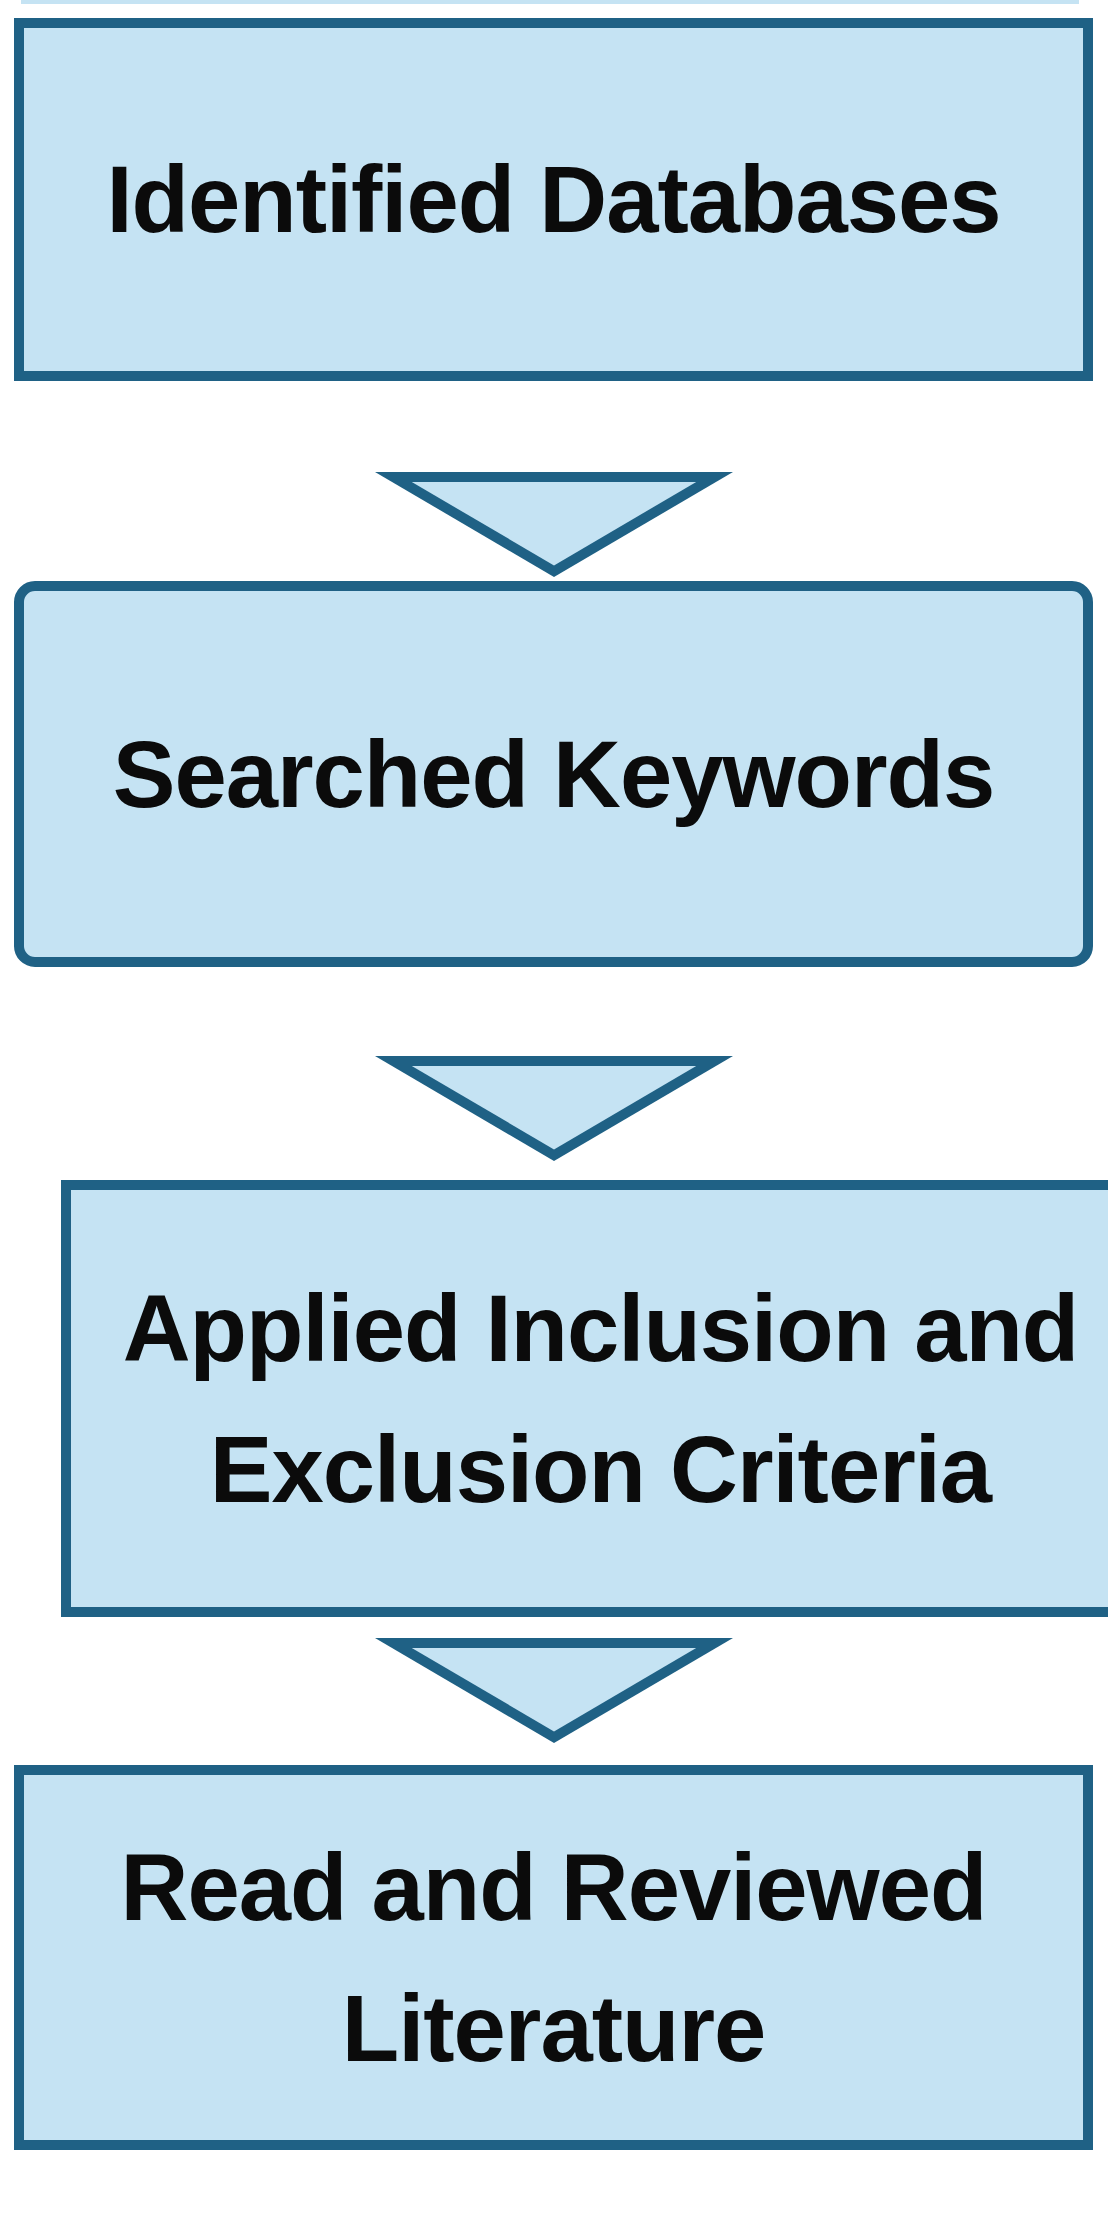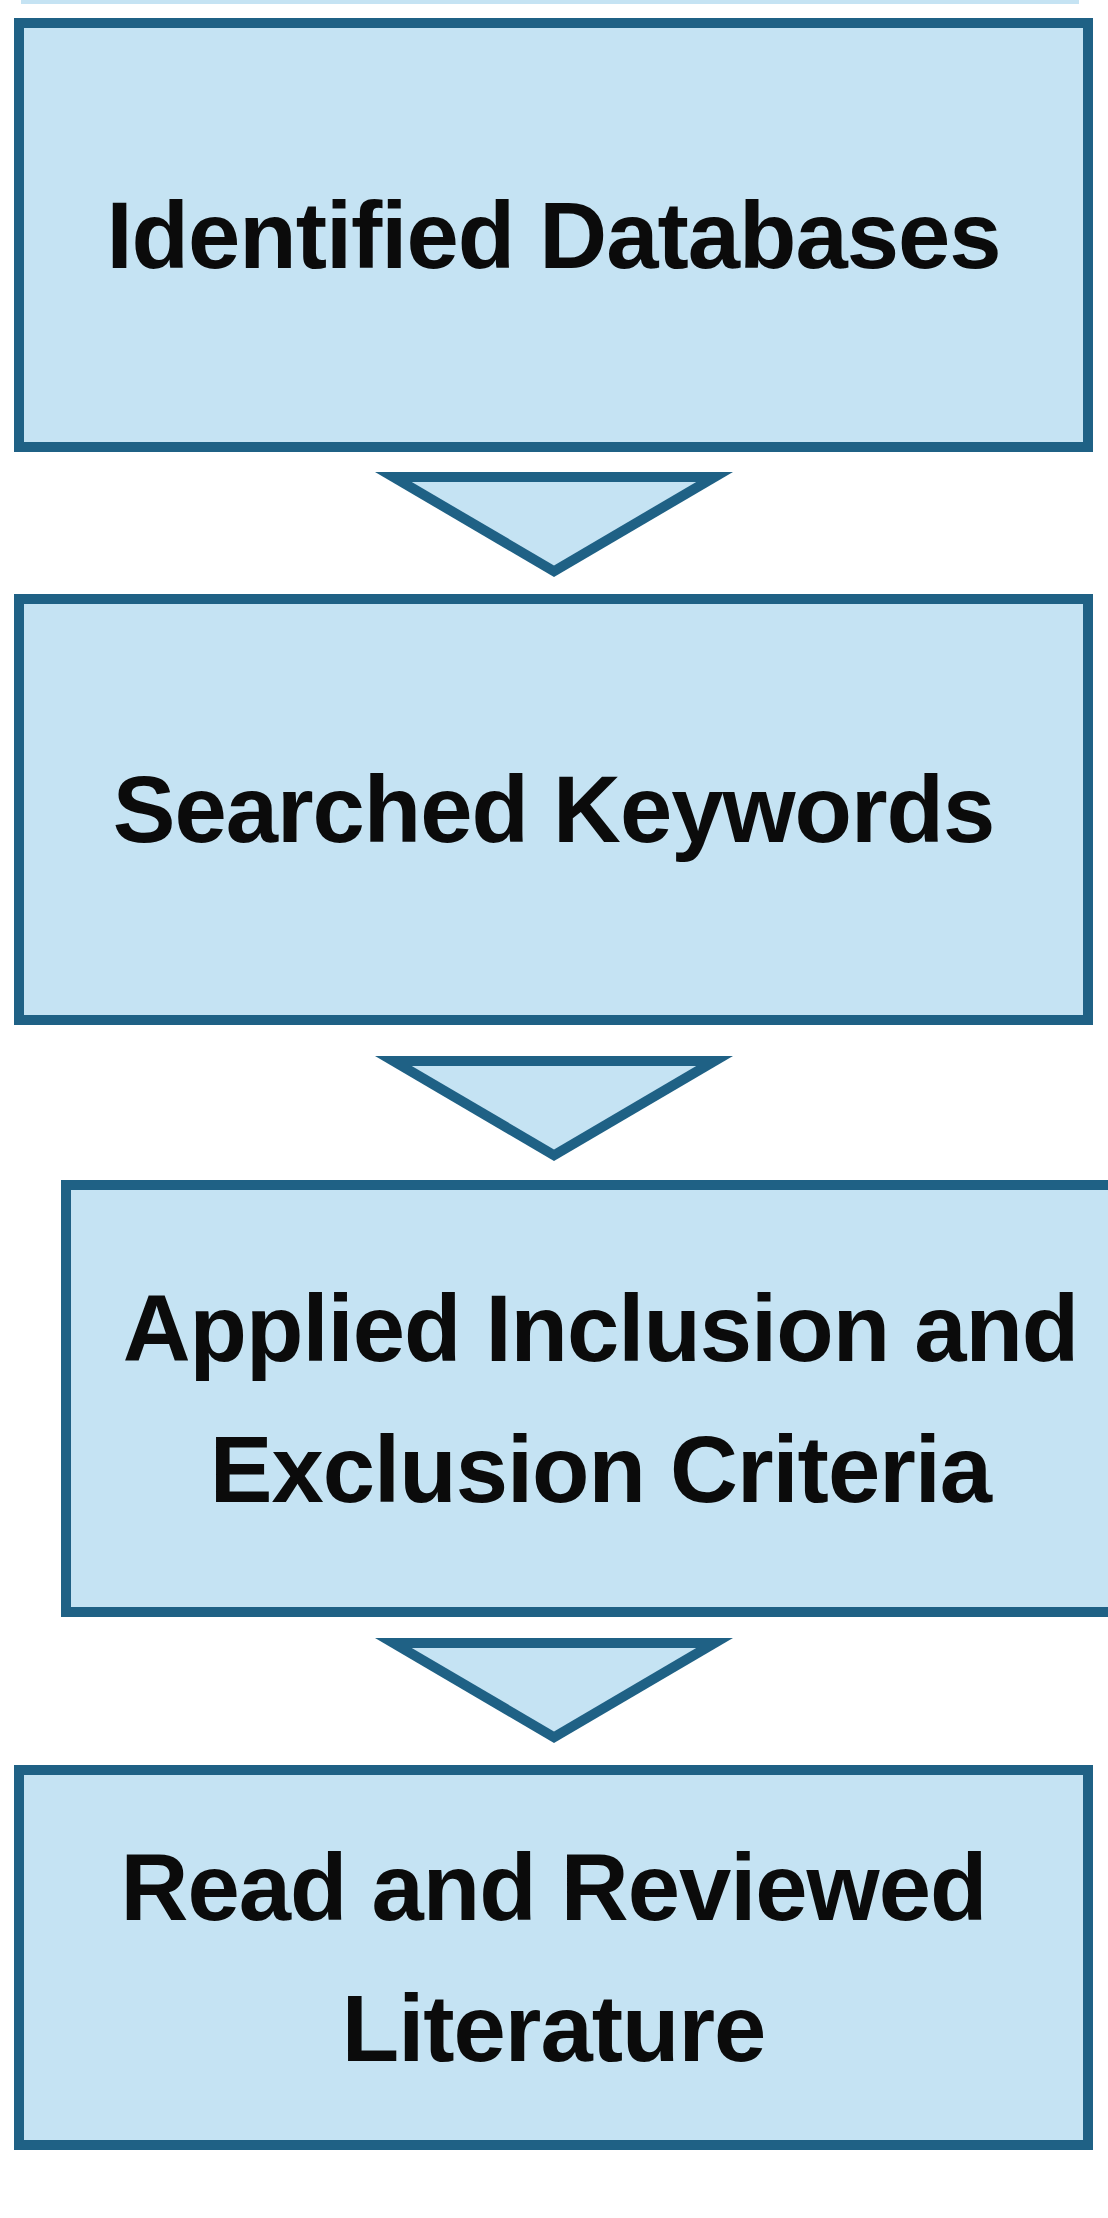--- a/index.html
+++ b/index.html
@@ -36,22 +36,22 @@
     text-align: center;
   }
   .box-label {
     color: var(--text-color, #0b0b0b);
     font-size: 94px;
     font-weight: 700;
     line-height: 1.5;
     padding: 0 20px;
     letter-spacing: -1px;
   }
-  .box1 { top: 18px;   height: 434px; }
-  .box2 { top: 594px;  height: 431px; }
+  .box1 { top: 18px;   height: 363px; }
+  .box2 { top: 581px;  height: 386px; border-radius: 21px; }
   .box3 { top: 1180px; height: 437px; margin-left: 47px; }
   .box4 { top: 1765px; height: 385px; }
   .arrow {
     position: absolute;
     left: 375px;
     width: 358px;
     height: 105px;
     display: block;
   }
   .arrow .outer { fill: var(--box-border, #1f6185); }

